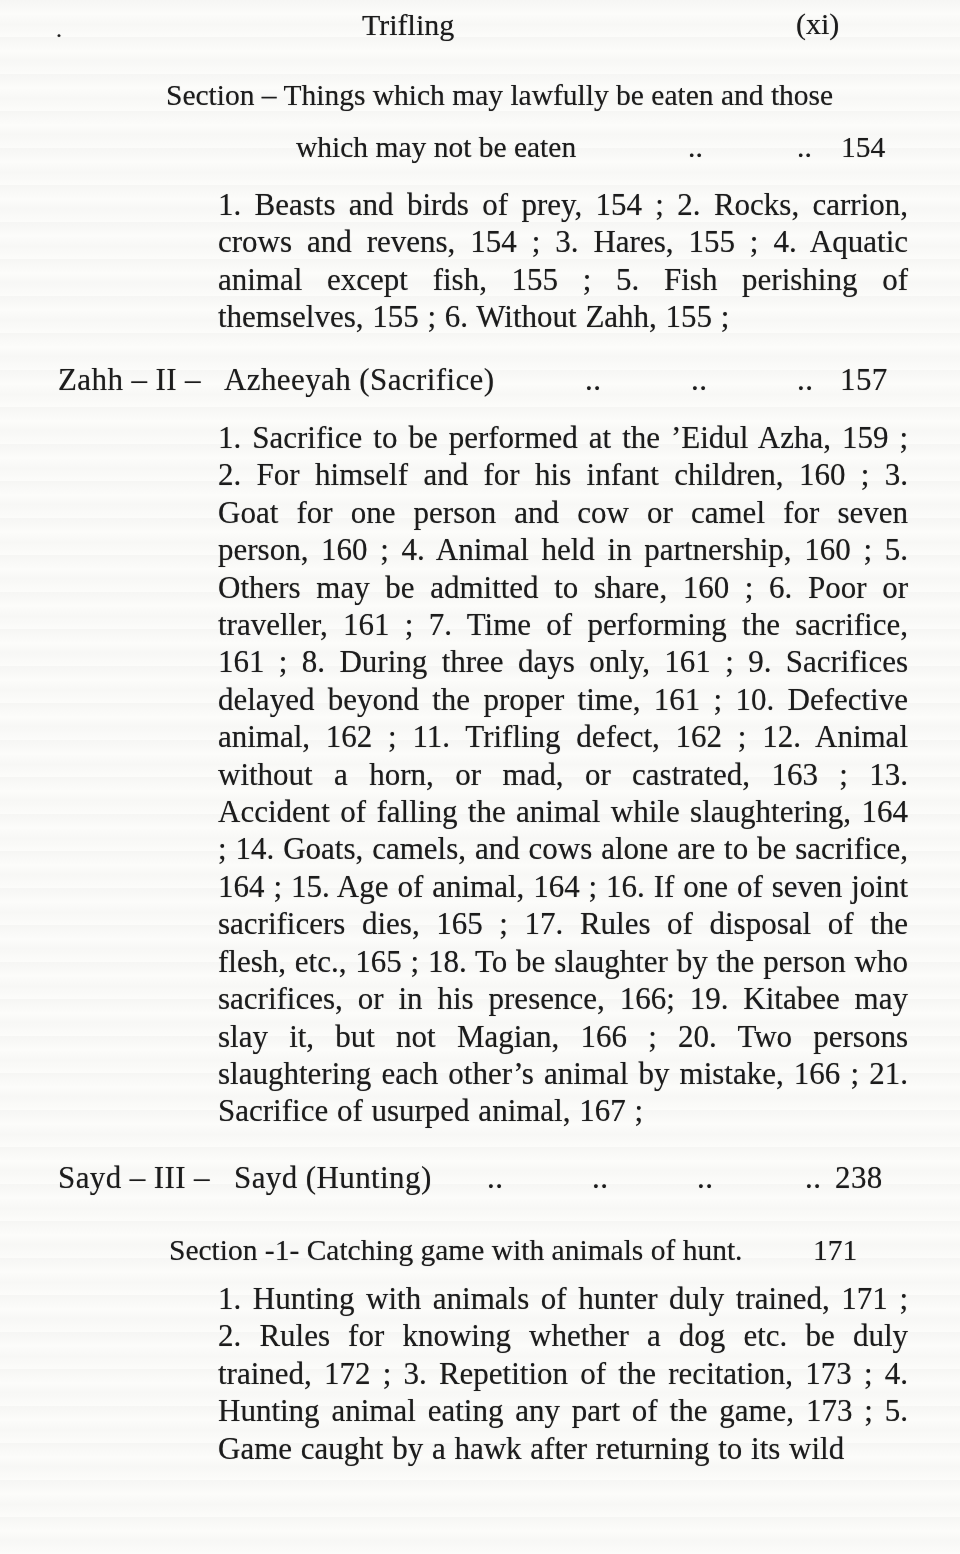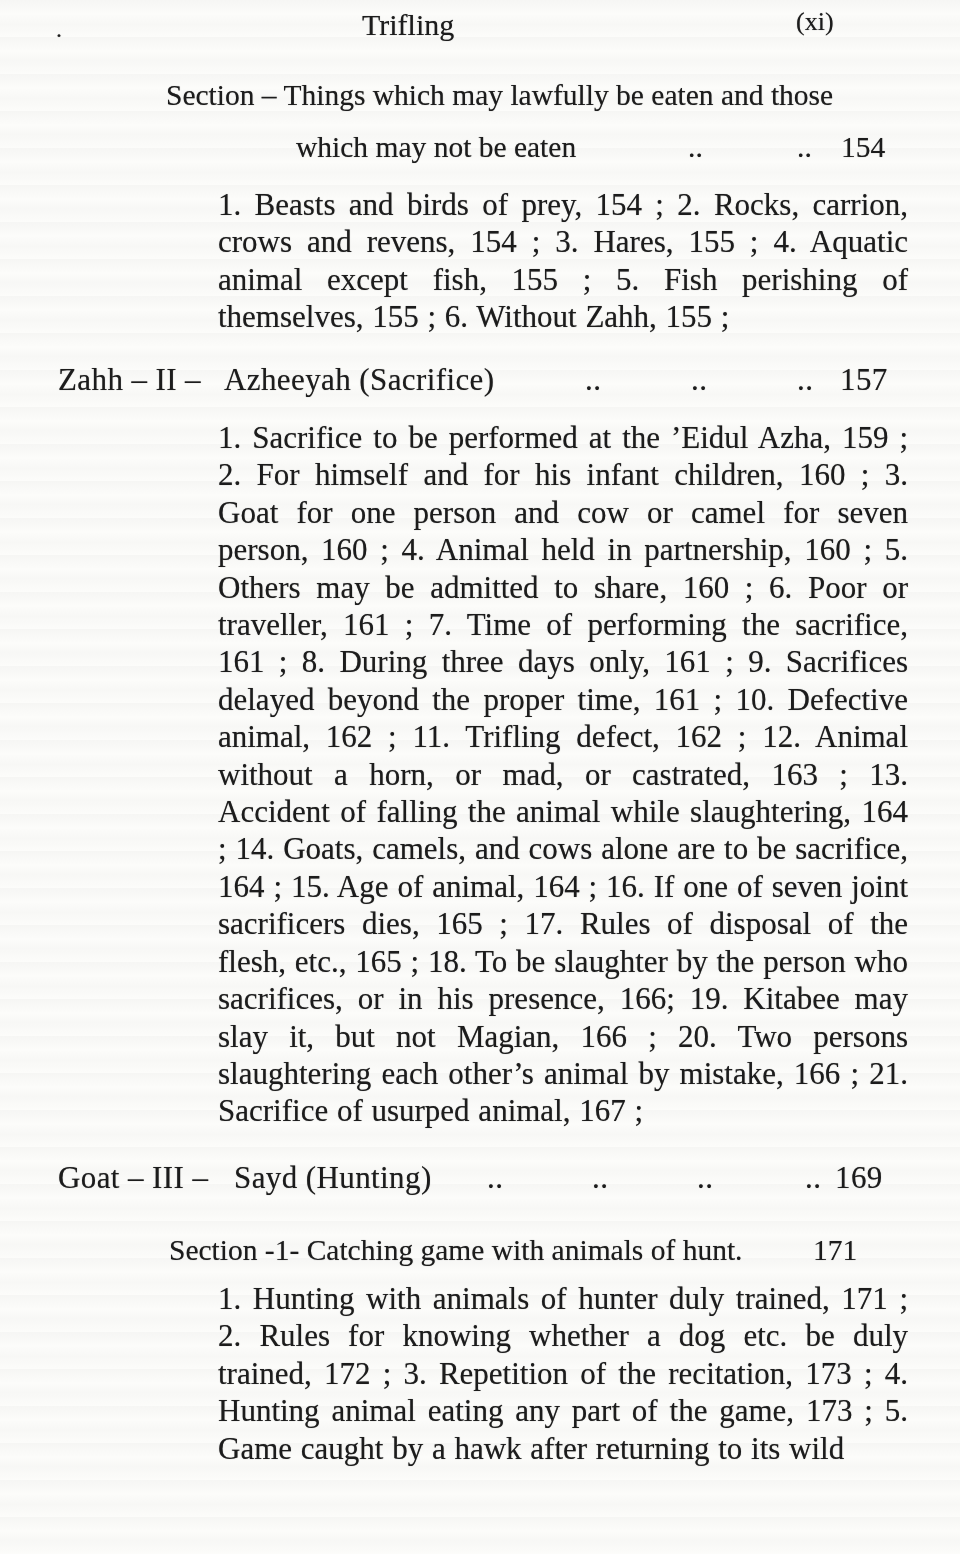--- a/index.html
+++ b/index.html
@@ -30,21 +30,21 @@
     pointer-events: none;
   }
   .txt {
     text-shadow: 0 0 0.8px rgba(20,20,20,0.55);
     white-space: nowrap;
   }
   .abs { position: absolute; }
 
   .stray-mark   { left: 56px;  top: 16px; font-size: 24px; }
   .header-title { left: 362px; top: 8px;  font-size: 30px; }
-  .header-folio { left: 796px; top: 7px;  font-size: 26px; }
+  .header-folio { left: 796px; top: 7px;  font-size: 30px; }
 
   .sec-head-line1 { left: 166px; top: 79px; font-size: 29.5px; }
   .line-row { left: 0; width: 960px; height: 38px; font-size: 29.5px; }
   .sec-head-row   { top: 131px; padding-left: 39px; }
   .sec-head-row .t    { left: 296px; }
   .sec-head-row .d1   { left: 688px; }
   .sec-head-row .d2   { left: 797px; }
   .sec-head-row .pg   { left: 841px; }
 
   .para {
@@ -110,27 +110,27 @@
     <span class="abs txt title">Azheeyah (Sacrifice)</span>
     <span class="abs txt d1">..</span>
     <span class="abs txt d2">..</span>
     <span class="abs txt d3">..</span>
     <span class="abs txt pg">157</span>
   </div>
 
   <div class="para para-2">1. Sacrifice to be performed at the ’Eidul Azha, 159 ; 2. For himself and for his infant children, 160 ; 3. Goat for one person and cow or camel for seven person, 160 ; 4. Animal held in partnership, 160 ; 5. Others may be admitted to share, 160 ; 6. Poor or traveller, 161 ; 7. Time of performing the sacrifice, 161 ; 8. During three days only, 161 ; 9. Sacrifices delayed beyond the proper time, 161 ; 10. Defective animal, 162 ; 11. Trifling defect, 162 ; 12. Animal without a horn, or mad, or castrated, 163 ; 13. Accident of falling the animal while slaughtering, 164 ; 14. Goats, camels, and cows alone are to be sacrifice, 164 ; 15. Age of animal, 164 ; 16. If one of seven joint sacrificers dies, 165 ; 17. Rules of disposal of the flesh, etc., 165 ; 18. To be slaughter by the person who sacrifices, or in his presence, 166; 19. Kitabee may slay it, but not Magian, 166 ; 20. Two persons slaughtering each other’s animal by mistake, 166 ; 21. Sacrifice of usurped animal, 167 ;</div>
 
   <div class="abs line-row book-row book-3-row">
-    <span class="abs txt label">Goat – III –</span>
+    <span class="abs txt label">Sayd – III –</span>
     <span class="abs txt title">Sayd (Hunting)</span>
     <span class="abs txt d1">..</span>
     <span class="abs txt d2">..</span>
     <span class="abs txt d3">..</span>
     <span class="abs txt d4">..</span>
-    <span class="abs txt pg">169</span>
+    <span class="abs txt pg">238</span>
   </div>
 
   <div class="abs line-row sec-catch-row">
     <span class="abs txt t">Section -1- Catching game with animals of hunt.</span>
     <span class="abs txt pg">171</span>
   </div>
 
   <div class="para para-3">1. Hunting with animals of hunter duly trained, 171 ; 2. Rules for knowing whether a dog etc. be duly trained, 172 ; 3. Repetition of the recitation, 173 ; 4. Hunting animal eating any part of the game, 173 ; 5. Game caught by a hawk after returning to its wild</div>
 
 </div>

